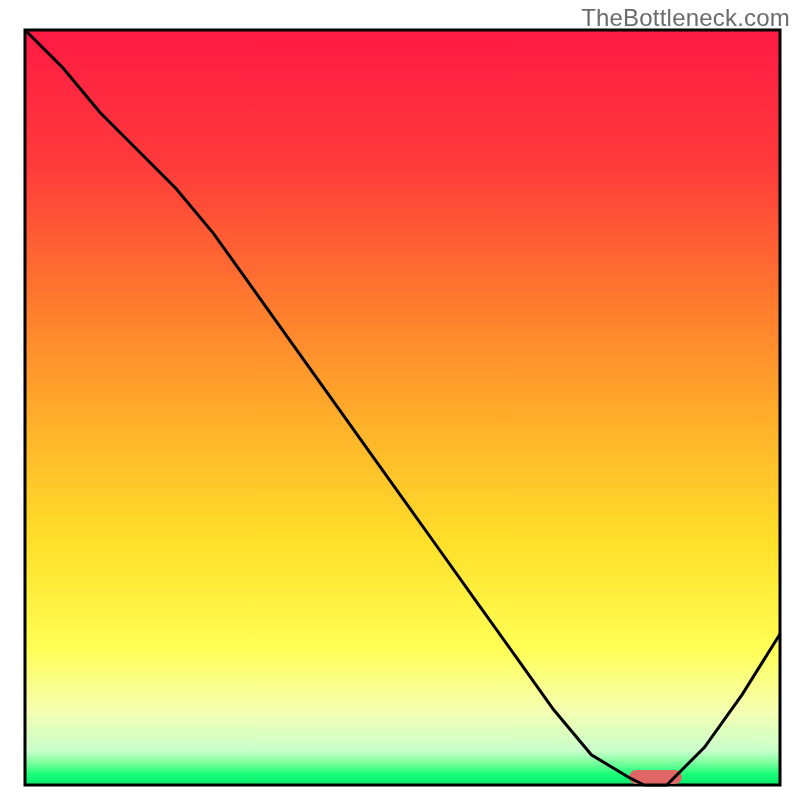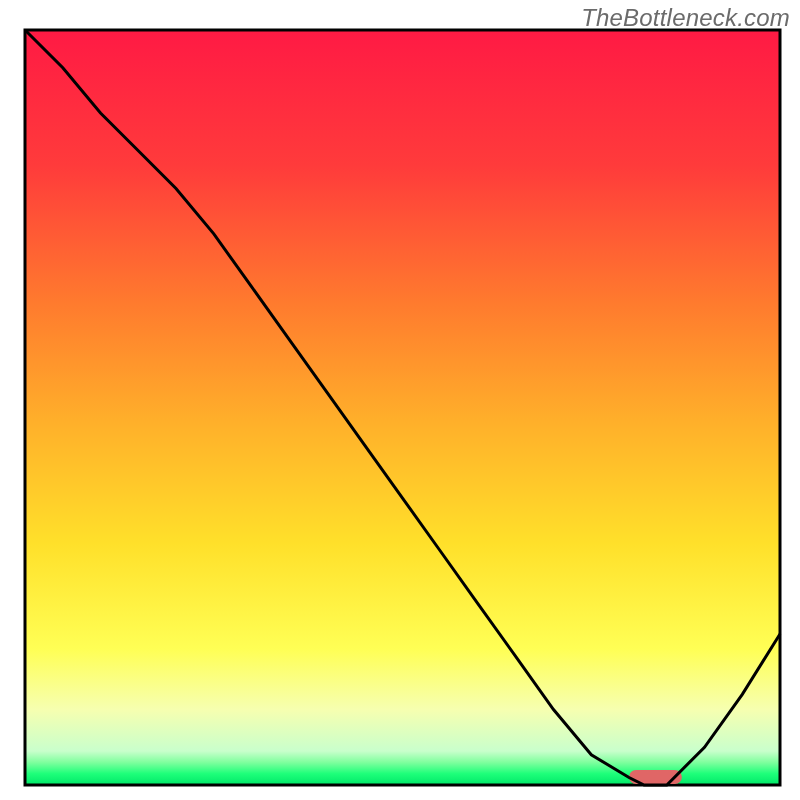--- a/index.html
+++ b/index.html
@@ -8,21 +8,20 @@
     width: 800px;
     height: 800px;
     overflow: hidden;
     background: #ffffff;
     font-family: Arial, Helvetica, sans-serif;
   }
   .wrap {
     position: relative;
     width: 800px;
     height: 800px;
-    font-style: italic;
   }
   .watermark {
     position: absolute;
     top: 4px;
     right: 10px;
     color: #6b6b6b;
     font-size: 24px;
     font-weight: 500;
     letter-spacing: 0.2px;
   }

